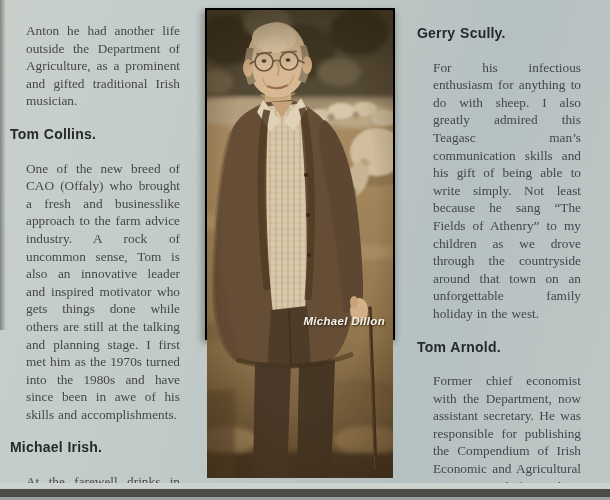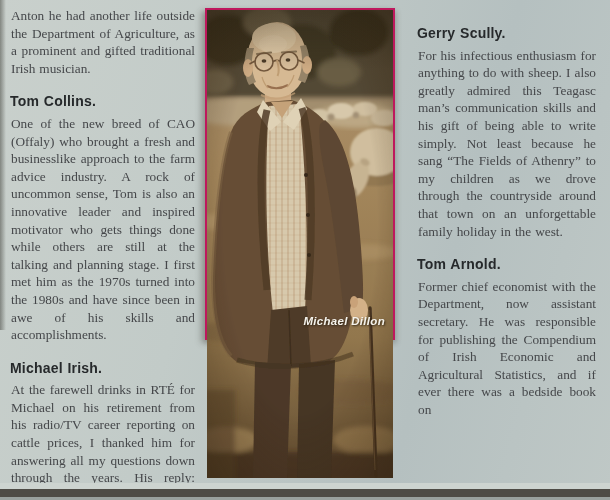--- a/index.html
+++ b/index.html
@@ -7,31 +7,31 @@
   body {
     width: 610px; height: 500px; overflow: hidden; position: relative;
     background: linear-gradient(105deg, #c9d0cc 0%, #c2cbc8 35%, #b5c0c0 70%, #bfc8c6 100%);
     font-family: "Liberation Serif", serif;
   }
   .col {
     position: absolute; top: 0;
     font-size: 13.3px; line-height: 17.6px; color: #45474a;
     text-align: justify; word-spacing: 0.05em;
   }
-  .col p { margin: 1px; }
+  .col p { margin: 16px; }
   .col-left  { left: 10px;  width: 186px; padding-top: 6px; }
   .col-right { left: 417px; width: 180px; padding-top: 9px; }
   .section-heading {
     font-family: "Liberation Sans", sans-serif; font-weight: bold;
     font-size: 14px; color: #26292b; letter-spacing: 0.2px;
     margin: 16px 0 4px 0; text-align: left;
   }
   .photo-frame {
     position: absolute; left: 205px; top: 8px; width: 190px; height: 332px;
-    border: 2px solid #be185d; background: #a68a5f;
+    border: 2px solid #000000; background: #a68a5f;
     box-shadow: -4px 3px 6px rgba(60,58,48,0.35), 2px 3px 5px rgba(60,58,48,0.22);
   }
   .photo-frame svg { display: block; }
   .photo-caption {
     position: absolute; right: 8px; bottom: 11px;
     font-family: "Liberation Sans", sans-serif; font-style: italic; font-weight: bold;
     font-size: 11.5px; letter-spacing: 0.3px; color: #f5f3ec;
     text-shadow: 1px 1px 2px rgba(40,30,15,0.85);
   }
   .edge-highlight { position: absolute; left: 0; right: 0; top: 483px; height: 6px; background: #cdd4d0; }

